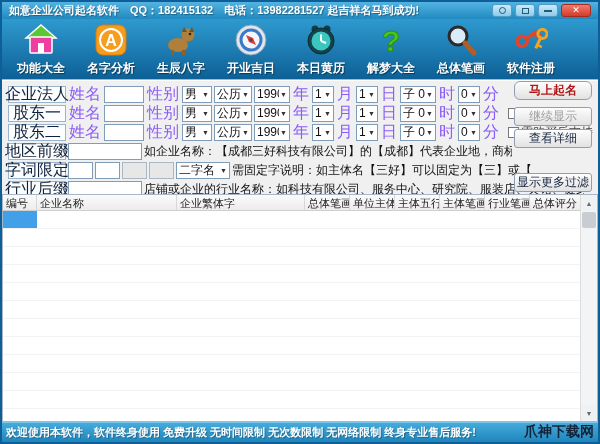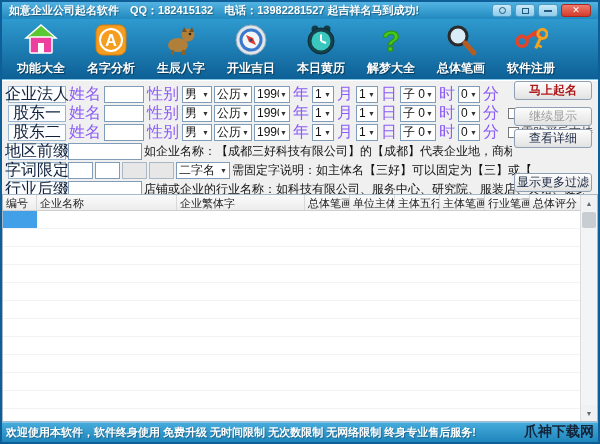--- a/index.html
+++ b/index.html
@@ -318,21 +318,21 @@
         </div>
       <span class="hint" style="max-width:300px;">需固定字说明：如主体名【三好】可以固定为【三】或【好】</span>
     </div>
 
     <div class="frow" style="top:99px;">
       <div class="flabel">行业后缀</div>
       <input class="tbox w74" value="" style="">
       <span class="hint" style="max-width:440px;">店铺或企业的行业名称：如科技有限公司、服务中心、研究院、服装店、宾馆、健身房等</span>
     </div>
 
-    <div class="abtn primary" style="top:0;">马上起名</div>
+    <div class="abtn primary" style="top:0;border-radius:6px;">马上起名</div>
     <div class="abtn disabled" style="top:26px;">继续显示</div>
     <div class="abtn" style="top:48px;">查看详细</div>
     <div class="abtn" style="top:92px;">显示更多过滤</div>
 
     <div class="grid">
       <div class="ghead">
         <div class="hc c0">编号</div>
         <div class="hc c1">企业名称</div>
         <div class="hc c2">企业繁体字</div>
         <div class="hc c3">总体笔画</div>

